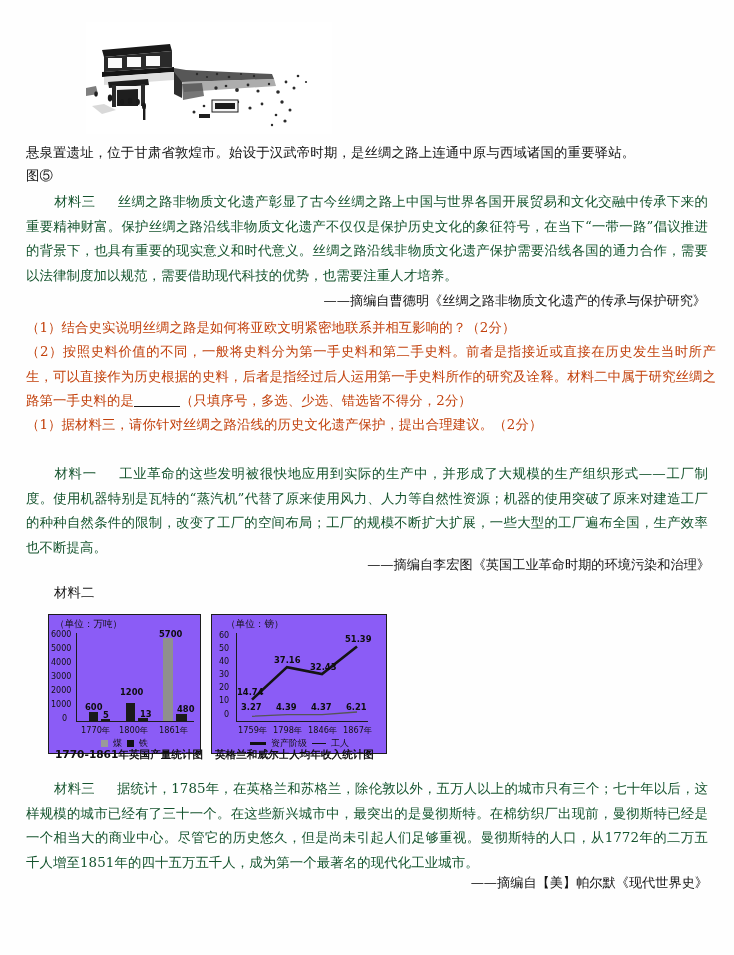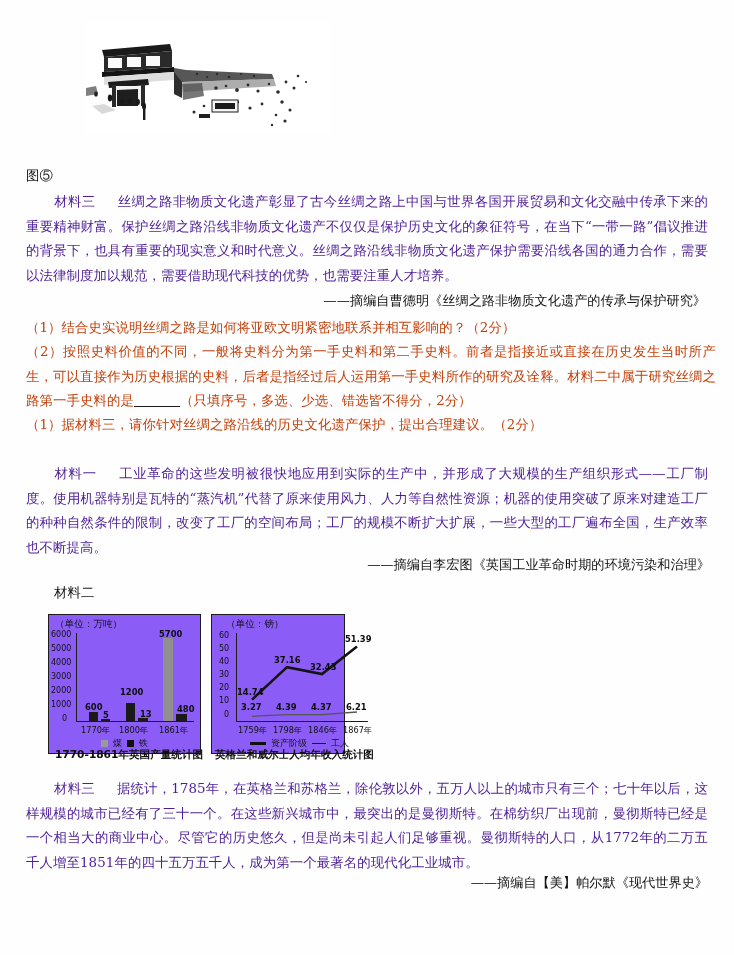--- a/index.html
+++ b/index.html
@@ -43,21 +43,21 @@
     white-space: nowrap;
     color: #141414;
     font-family: "DejaVu Serif", "Liberation Serif", serif;
   }
   .body-para {
     position: absolute;
     font-size: 13.4px;
     line-height: 24.5px;
     letter-spacing: 0.1px;
     text-align: justify;
-    color: #4c1d95;
+    color: #14532d;
     font-family: "DejaVu Serif", "Liberation Serif", serif;
   }
   .src {
     position: absolute;
     font-size: 13.2px;
     line-height: 18px;
     white-space: nowrap;
     text-align: right;
     color: #141414;
     font-family: "DejaVu Serif", "Liberation Serif", serif;
@@ -225,20 +225,21 @@
         <ellipse cx="58" cy="84" rx="2" ry="3.6"></ellipse>
         <rect x="57" y="86" width="2.4" height="12"></rect>
         <ellipse cx="10" cy="72" rx="1.8" ry="2.8"></ellipse>
       </g>
 
       <path d="M6 84 L18 82 L30 88 L16 92 Z" fill="#cfcfcf" opacity="0.8"></path>
       <path d="M0 66 L10 64 L12 72 L0 74 Z" fill="#2a2a2a" opacity="0.6"></path>
     </svg>
   </div>
 
+  <div class="tline" style="left:26px; top:145px;">悬泉置遗址，位于甘肃省敦煌市。始设于汉武帝时期，是丝绸之路上连通中原与西域诸国的重要驿站。</div>
 
   <div class="tline" style="left:26px; top:168px;">图⑤</div>
 
   <div class="body-para" style="left:26px; top:190px; width:682px;">
     <span style="display:inline-block; width:28px;"></span><span>材料三</span><span style="display:inline-block; width:22px;"></span><span>丝绸之路非物质文化遗产彰显了古今丝绸之路上中国与世界各国开展贸易和文化交融中传承下来的重要精神财富。保护丝绸之路沿线非物质文化遗产不仅仅是保护历史文化的象征符号，在当下“一带一路”倡议推进的背景下，也具有重要的现实意义和时代意义。丝绸之路沿线非物质文化遗产保护需要沿线各国的通力合作，需要以法律制度加以规范，需要借助现代科技的优势，也需要注重人才培养。</span>
   </div>
 
   <div class="src" style="left:0px; top:292px; width:706px;">——摘编自曹德明《丝绸之路非物质文化遗产的传承与保护研究》</div>
 
   <div class="qline" style="left:26px; top:316px; width:690px;">（1）结合史实说明丝绸之路是如何将亚欧文明紧密地联系并相互影响的？（2分）</div>
@@ -296,21 +297,21 @@
     <div class="legend-row" style="left:52px; top:122px;">
       <span class="swatch-sq" style="background:#9a9a9a;"></span>
       <span>煤</span>
       <span class="swatch-sq"></span>
       <span>铁</span>
     </div>
   </div>
 
   <div class="chart-caption" style="left:55px; top:748px;">1770-1861年英国产量统计图</div>
 
-  <div class="chart-box" style="left:211px; top:614px; width:134px; height:140px;">
+  <div class="chart-box" style="left:211px; top:614px; width:176px; height:140px;">
 
     <div class="chart-unit" style="left:14px; top:3px;">（单位：镑）</div>
 
     <div style="position:absolute; left:24px; top:18px; width:1.2px; height:88px; background:#1c1c1c;"></div>
 
     <div style="position:absolute; left:24px; top:106px; width:132px; height:1.2px; background:#1c1c1c;"></div>
 
     <div class="axis-lbl" style="left:7px; top:16px;">60</div>
     <div class="axis-lbl" style="left:7px; top:29px;">50</div>
     <div class="axis-lbl" style="left:7px; top:42px;">40</div>

